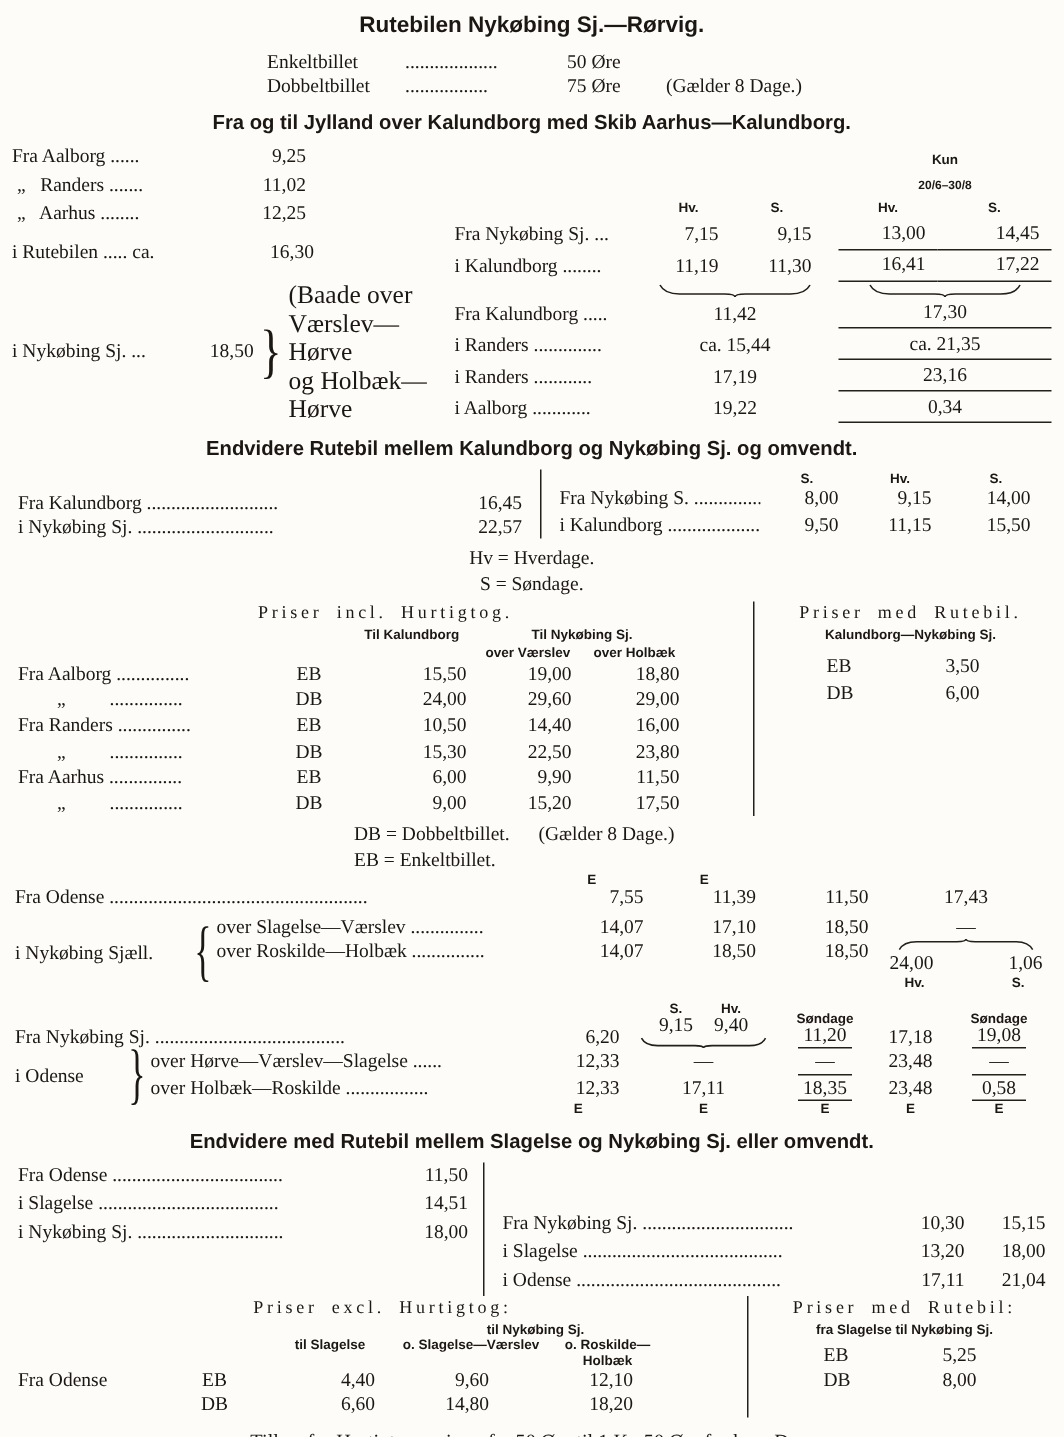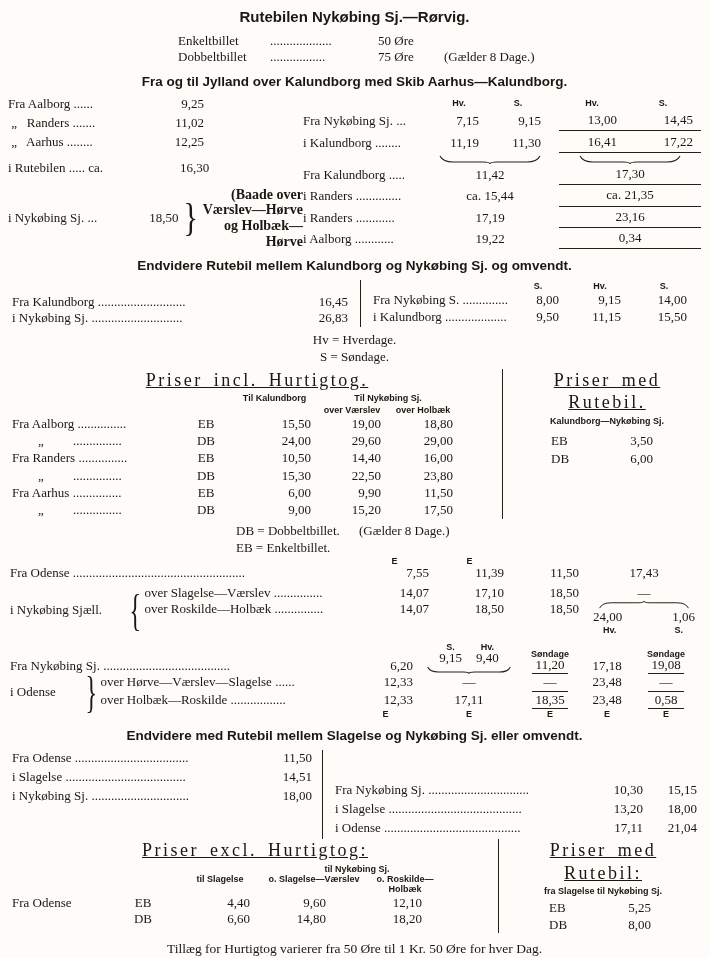--- a/index.html
+++ b/index.html
@@ -21,40 +21,40 @@
   .spaced{letter-spacing:2.5px;word-spacing:4px;}
   svg.brace{display:block;margin:0 auto;}
   
   .tickets{margin-left:172px;line-height:16px;}
   
   .sec1{display:flex;padding:0 2px;}
   .jleft{width:320px;}
   .jleft .row{height:19px;}
   .jl-lbl{width:152px;}
   .jl-val{width:44px;}
-  .jnote{font-size:14px;line-height:1.12;text-align:right;font-weight:bold;}
+  .jnote{font-size:17px;line-height:1.12;text-align:left;}
   .jbrace{font-size:40px;font-weight:400;line-height:52px;transform:scaleX(.75);margin:0 2px;}
   .jr{display:grid;grid-template-columns:128px 56px 62px 10px 66px 76px;flex:1;align-items:end;}
   .jr>div{padding:0 0 2px 0;}
   .jr .c{padding-right:8px;}
   .jr .m12{grid-column:2/4;text-align:center;}
   .jr .m34{grid-column:5/7;text-align:center;}
   .kun{grid-column:5/7;text-align:center;}
   .kun .d{font-size:8px;font-weight:700;font-family:"Liberation Sans",sans-serif;}
   
   .sec2{display:flex;padding:0 6px;}
   .k-left{width:336px;border-right:1.2px solid #231f19;padding-right:12px;}
   .k-right{flex:1;padding-left:12px;display:grid;grid-template-columns:1fr 62px 62px 66px;align-items:baseline;}
   .k-right .hv{text-align:center;align-self:end;}
   .k-right .v{text-align:right;padding-right:10px;}
   .legend{text-align:center;line-height:17px;margin:4px 0 2px 0;}
   
   .sec3{display:flex;padding:0 6px;margin-top:4px;}
   .p1-left{width:490px;border-right:1.3px solid #231f19;}
-  .p1-title{font-size:18px;text-align:center;margin-bottom:2px;text-decoration:underline;}
+  .p1-title{font-size:12px;text-align:center;margin-bottom:2px;}
   .p1-grid{display:grid;grid-template-columns:168px 52px 85px 70px 72px;}
   .p1-grid .t{text-align:center;}
   .p1-grid .v{text-align:right;padding-right:6px;}
   .p1-grid>div{padding-bottom:1px;}
   .p2-right{flex:1;padding-left:14px;}
   .p2-rows{margin:6px 0 0 34px;line-height:18px;display:flex;}
   .legend2{margin-left:230px;line-height:17px;margin-top:3px;}
   
   .oa .cell1{width:65px;}.oa .cell2{width:65px;}.oa .cell3{width:65px;}.oa .cell4{width:110px;}
   .oa{padding:0 4px;}
@@ -134,20 +134,24 @@
         <span class="jbrace">}</span>
         <span class="jnote">
           <span>(Baade over</span><br>
           <span>Værslev—Hørve</span><br>
           <span>og Holbæk—Hørve</span>
         </span>
       </div>
     </div>
 
     <div class="jr">
+      <div class="kun">
+        <span class="sm">Kun</span><br>
+        <span class="d">20/6–30/8</span>
+      </div>
       <div class="sm ctr" style="grid-column:2">Hv.</div>
       <div class="sm ctr" style="grid-column:3">S.</div>
       <div class="sm ctr" style="grid-column:5">Hv.</div>
       <div class="sm ctr" style="grid-column:6">S.</div>
 
       <div class="pre" style="grid-column:1">Fra Nykøbing Sj. ...</div>
       <div class="val c" style="grid-column:2">7,15</div>
       <div class="val c" style="grid-column:3">9,15</div>
       <div class="val c bb" style="grid-column:5">13,00</div>
       <div class="val c bb" style="grid-column:6">14,45</div>
@@ -189,21 +193,21 @@
 
   <div class="hsans sechead">Endvidere Rutebil mellem Kalundborg og Nykøbing Sj. og omvendt.</div>
   <div class="sec2">
     <div class="k-left">
       <div class="row" style="margin-top:14px">
         <span class="pre" style="flex:1">Fra Kalundborg ...........................</span>
         <span class="val" style="width:42px">16,45</span>
       </div>
       <div class="row">
         <span class="pre" style="flex:1">i Nykøbing Sj. ............................</span>
-        <span class="val" style="width:42px">26,83</span>
+        <span class="val" style="width:42px">22,57</span>
       </div>
     </div>
     <div class="k-right">
       <div></div>
       <div class="sm hv">S.</div>
       <div class="sm hv">Hv.</div>
       <div class="sm hv">S.</div>
       <div class="pre">Fra Nykøbing S. ...............</div>
       <div class="val v">8,00</div>
       <div class="val v">9,15</div>

